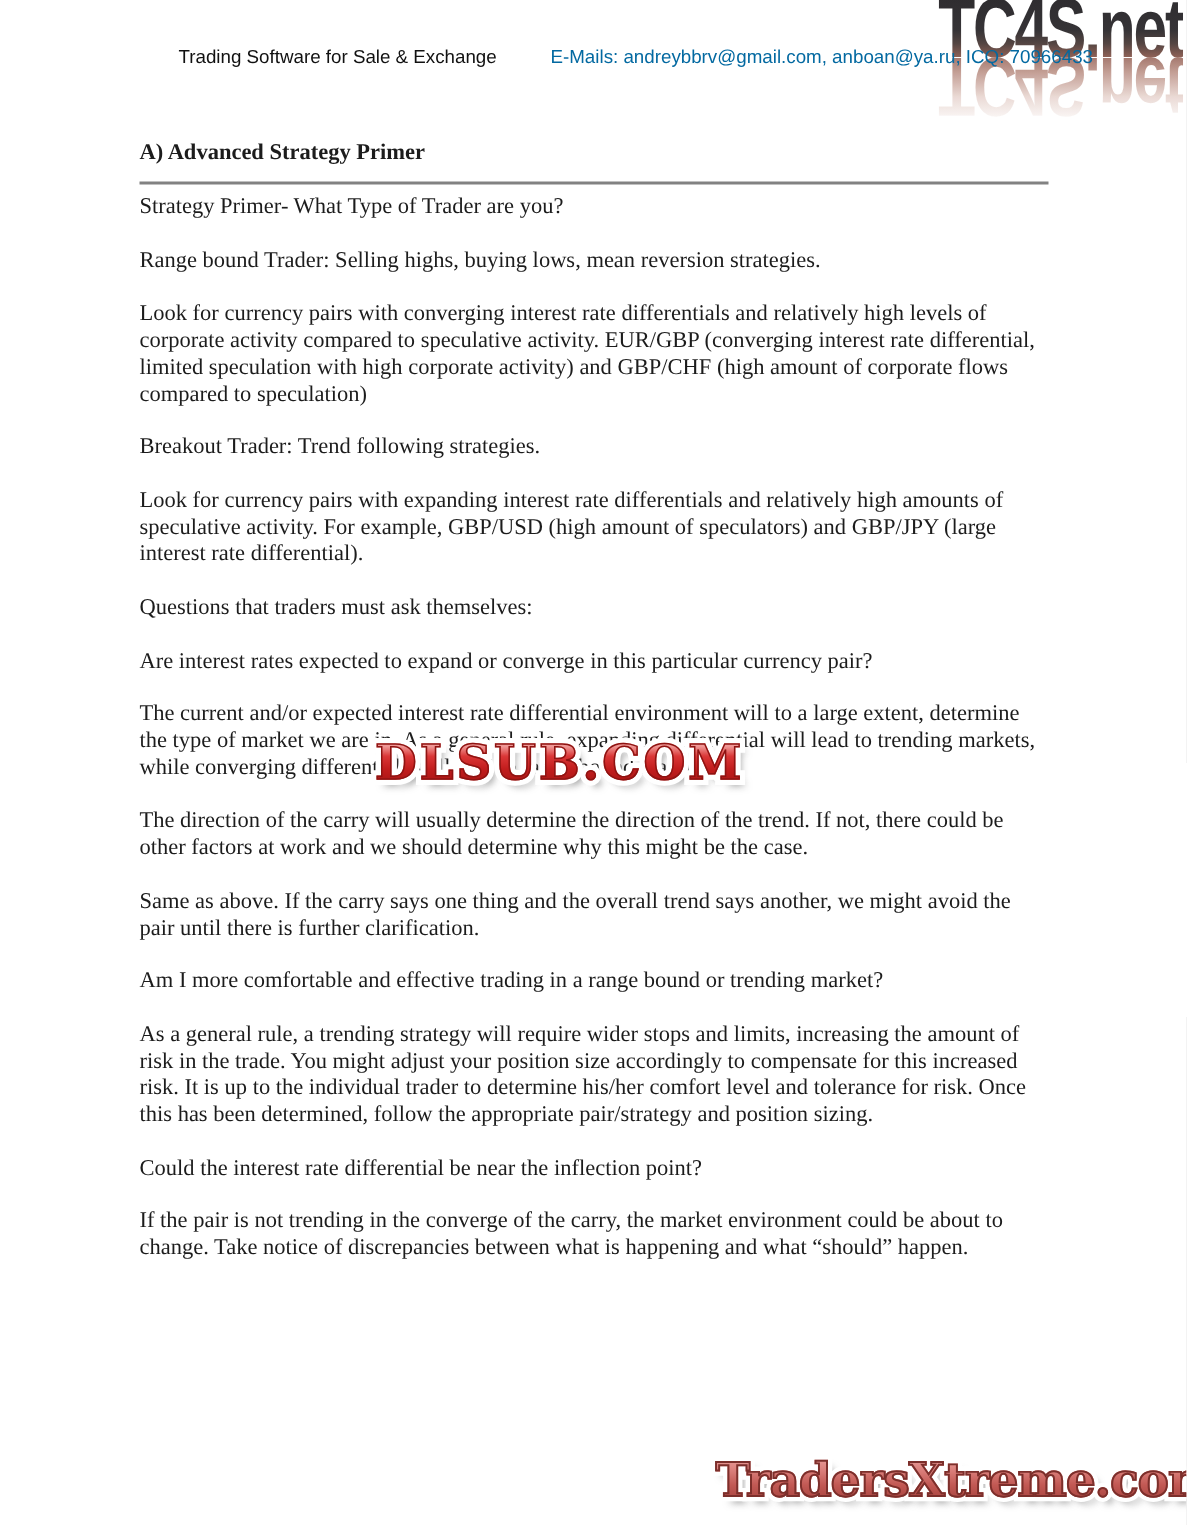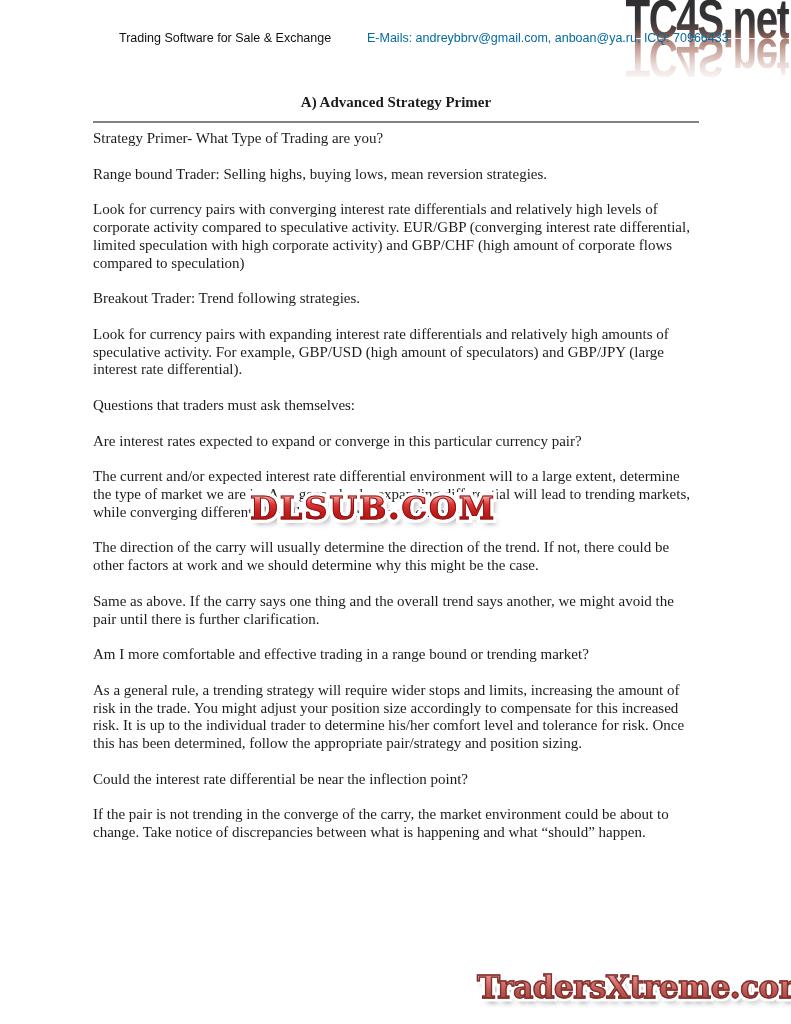--- a/index.html
+++ b/index.html
@@ -53,21 +53,21 @@
     -webkit-background-clip: text; background-clip: text;
     color: transparent;
     opacity: 0.95;
   }
 
   
   .content {
     position: absolute; left: 93px; top: 94px; width: 606px; z-index: 2;
   }
   .doc-title {
-    font-size: 15px; font-weight: bold; margin-bottom: 10px; text-align: center;
+    font-size: 15px; font-weight: bold; margin-bottom: 10px;
   }
   .title-rule {
     border: none; border-top: 2px solid #828282; margin-bottom: 7px;
   }
   .content p {
     font-size: 15px; line-height: 17.8px; margin-bottom: 17.8px;
   }
 
   
   .wm {
@@ -108,21 +108,21 @@
   <div class="logo">
     <span class="logo-main">TC4S.net</span>
     <span class="logo-refl" aria-hidden="true">TC4S.net</span>
   </div>
   <div class="hdr-tagline">Trading Software for Sale &amp; Exchange</div>
   <div class="hdr-emails">E-Mails: andreybbrv@gmail.com, anboan@ya.ru, ICQ: 70966433</div>
 
   <div class="content">
     <div class="doc-title">A) Advanced Strategy Primer</div>
     <hr class="title-rule">
-    <p>Strategy Primer- What Type of Trading are you?</p>
+    <p>Strategy Primer- What Type of Trader are you?</p>
     <p>Range bound Trader: Selling highs, buying lows, mean reversion strategies.</p>
     <p>Look for currency pairs with converging interest rate differentials and relatively high levels of corporate activity compared to speculative activity. EUR/GBP (converging interest rate differential, limited speculation with high corporate activity) and GBP/CHF (high amount of corporate flows compared to speculation)</p>
     <p>Breakout Trader: Trend following strategies.</p>
     <p>Look for currency pairs with expanding interest rate differentials and relatively high amounts of speculative activity. For example, GBP/USD (high amount of speculators) and GBP/JPY (large interest rate differential).</p>
     <p>Questions that traders must ask themselves:</p>
     <p>Are interest rates expected to expand or converge in this particular currency pair?</p>
     <p>The current and/or expected interest rate differential environment will to a large extent, determine the type of market we are in. As a general rule, expanding differential will lead to trending markets, while converging differentials will lead to range bound markets.</p>
     <p>The direction of the carry will usually determine the direction of the trend. If not, there could be other factors at work and we should determine why this might be the case.</p>
     <p>Same as above. If the carry says one thing and the overall trend says another, we might avoid the pair until there is further clarification.</p>
     <p>Am I more comfortable and effective trading in a range bound or trending market?</p>

